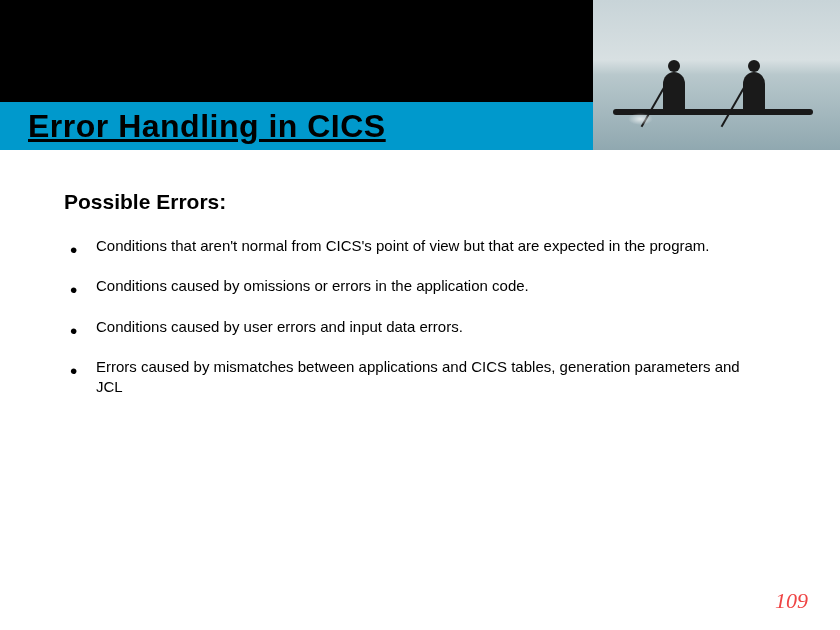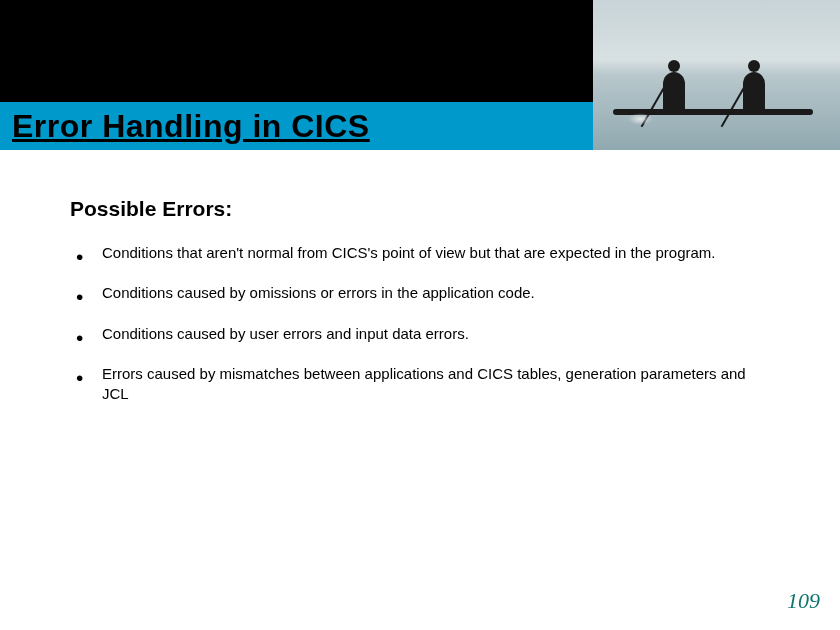--- a/index.html
+++ b/index.html
@@ -84,34 +84,33 @@
   .header-cyan {
     position: absolute;
     left: 0;
     top: 102px;
     width: 593px;
     height: 48px;
     background: #0099cc;
   }
   .title {
     position: absolute;
-    left: 12px;
+    left: 28px;
     top: 108px;
     font-size: 32px;
     font-weight: bold;
     color: #000000;
     text-decoration: underline;
     letter-spacing: 0.5px;
   }
   .content {
     position: absolute;
-    left: 70px;
+    left: 64px;
     top: 190px;
     width: 700px;
-    margin-top: 7px;
   }
   .subtitle {
     font-size: 21px;
     font-weight: bold;
     color: #000000;
     margin-bottom: 22px;
   }
   ul.bullets {
     list-style: none;
     padding-left: 28px;
@@ -127,26 +126,26 @@
   ul.bullets li::before {
     content: '•';
     position: absolute;
     left: -22px;
     top: 0;
     font-size: 21px;
     color: #000000;
   }
   .page-number {
     position: absolute;
-    right: 20px;
+    right: 32px;
     bottom: 16px;
     font-family: Georgia, 'Times New Roman', serif;
     font-style: italic;
     font-size: 22px;
-    color: #0f766e;
+    color: #ef4444;
   }
 </style>
 </head>
 <body>
 
 <div class="header">
   <div class="header-black"></div>
   <div class="header-image">
     <div class="boat"></div>
     <div class="person person1"></div>

